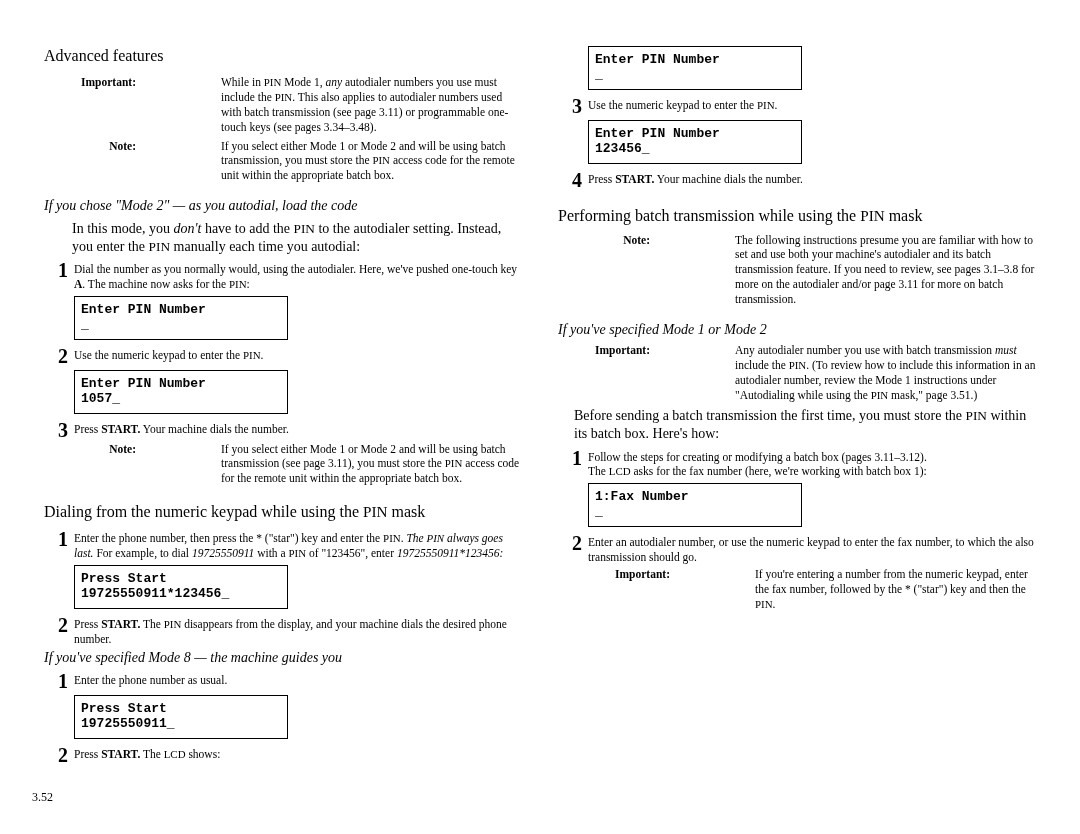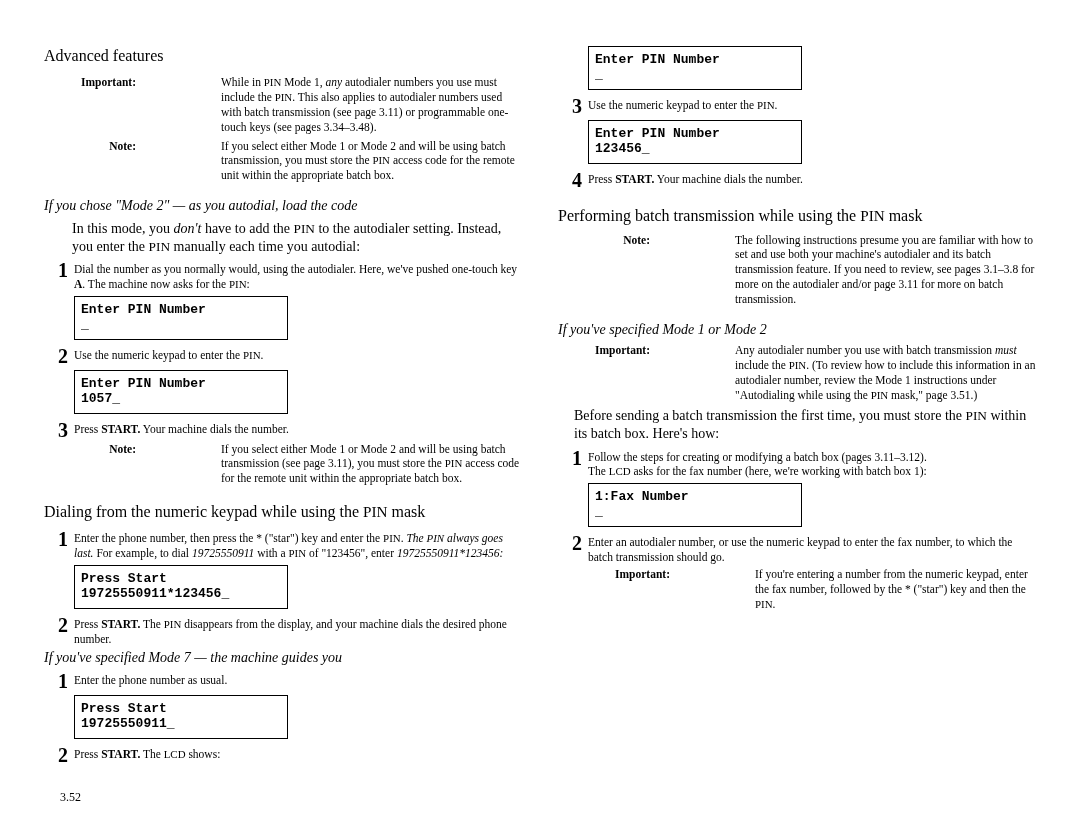--- a/index.html
+++ b/index.html
@@ -90,21 +90,21 @@
     margin: 16px 0 6px 0;
     font-weight: normal;
   }
   .smcaps {
     font-variant: small-caps;
     font-size: 0.95em;
   }
   .page-num {
     position: absolute;
     bottom: 28px;
-    left: 60px;
+    left: 32px;
     font-size: 12px;
   }
   em { font-style: italic; }
   b { font-weight: bold; }
 </style>
 </head>
 <body>
 
 <div class="page">
 
@@ -155,21 +155,21 @@
     <div class="nt">Enter the phone number, then press the * ("star") key and enter the <span class="smcaps">PIN</span>. <em>The <span class="smcaps">PIN</span> always goes last.</em> For example, to dial <em>19725550911</em> with a <span class="smcaps">PIN</span> of "123456", enter <em>19725550911*123456:</em></div>
   </div>
   <div class="lcd">Press Start
 19725550911*123456_</div>
 
   <div class="numitem">
     <div class="num">2</div>
     <div class="nt">Press <b>START.</b> The <span class="smcaps">PIN</span> disappears from the display, and your machine dials the desired phone number.</div>
   </div>
 
-  <div class="sub-head" style="margin-top:0">If you've specified Mode 7 — the machine guides you</div>
+  <div class="sub-head" style="margin-top:0">If you've specified Mode 8 — the machine guides you</div>
 
   <div class="numitem">
     <div class="num">1</div>
     <div class="nt">Enter the phone number as usual.</div>
   </div>
   <div class="lcd">Press Start
 19725550911_</div>
 
   <div class="numitem">
     <div class="num">2</div>
@@ -208,21 +208,21 @@
 
   <div class="numitem">
     <div class="num">1</div>
     <div class="nt"><span>Follow the steps for creating or modifying a batch box (pages 3.11–3.12).</span><br>The <span class="smcaps">LCD</span> asks for the fax number (here, we're working with batch box 1):</div>
   </div>
   <div class="lcd">1:Fax Number
 _</div>
 
   <div class="numitem">
     <div class="num">2</div>
-    <div class="nt">Enter an autodialer number, or use the numeric keypad to enter the fax number, to which the batch transmission should go.</div>
+    <div class="nt">Enter an autodialer number, or use the numeric keypad to enter the fax number, to which the also transmission should go.</div>
   </div>
 
   <div class="labeled-note deep">
     <div class="lbl">Important:</div>
     <div class="txt">If you're entering a number from the numeric keypad, enter the fax number, followed by the * ("star") key and then the <span class="smcaps">PIN</span>.</div>
   </div>
 
 </div>
 
 <div class="page-num">3.52</div>

